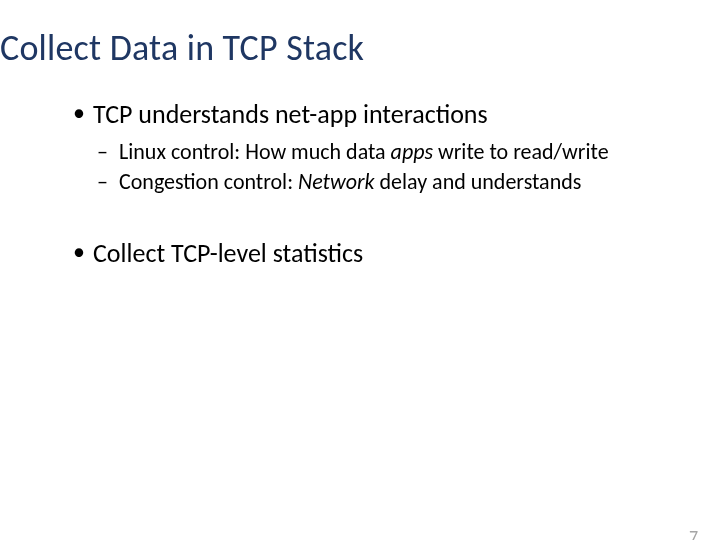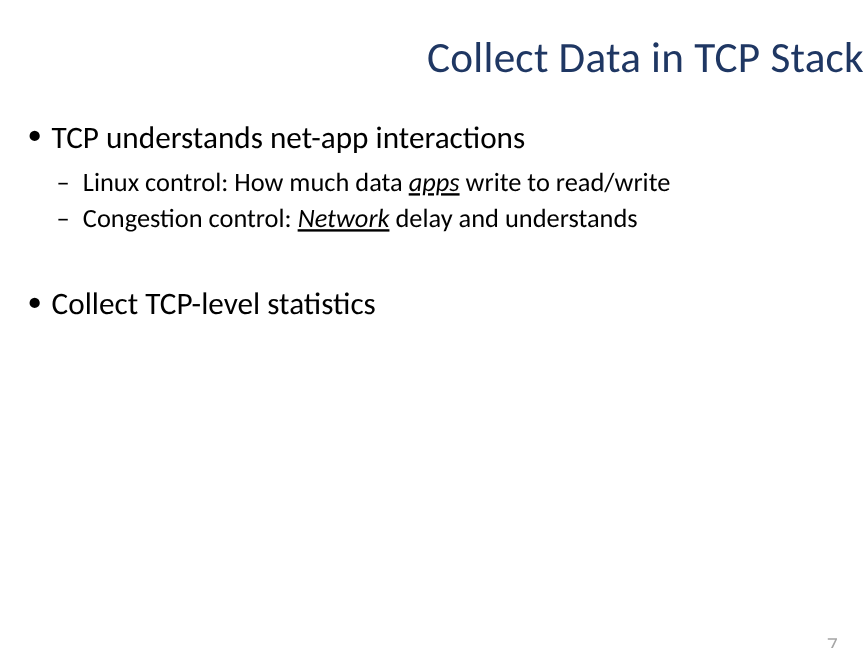--- a/index.html
+++ b/index.html
@@ -13,31 +13,32 @@
     position: relative;
     overflow: hidden;
   }
   .slide {
     width: 720px;
     height: 540px;
     position: relative;
     box-sizing: border-box;
   }
   .title {
-    text-align: right;
+    text-align: left;
     font-size: 36px;
     font-weight: 400;
     color: #1f3763;
     margin-top: 26px;
     margin-bottom: 28px;
     letter-spacing: 0.2px;
   }
   .content {
-    padding-left: 21px;
+    padding-left: 31px;
     padding-right: 20px;
+    margin-left: 40px;
   }
   .lvl1 {
     font-size: 26px;
     color: #000;
     margin-top: 0;
     margin-bottom: 8px;
     position: relative;
     padding-left: 22px;
   }
   .lvl1::before {
@@ -59,21 +60,21 @@
   .lvl2::before {
     content: "–";
     position: absolute;
     left: 26px;
     top: 0;
     color: #000;
   }
   .section-gap {
     height: 40px;
   }
-  .italic { font-style: italic; text-decoration: underline; }
+  .italic { font-style: italic; }
   .pagenum {
     position: absolute;
     right: 22px;
     bottom: 18px;
     font-size: 18px;
     color: #a6a6a6;
   }
 </style>
 </head>
 <body>

